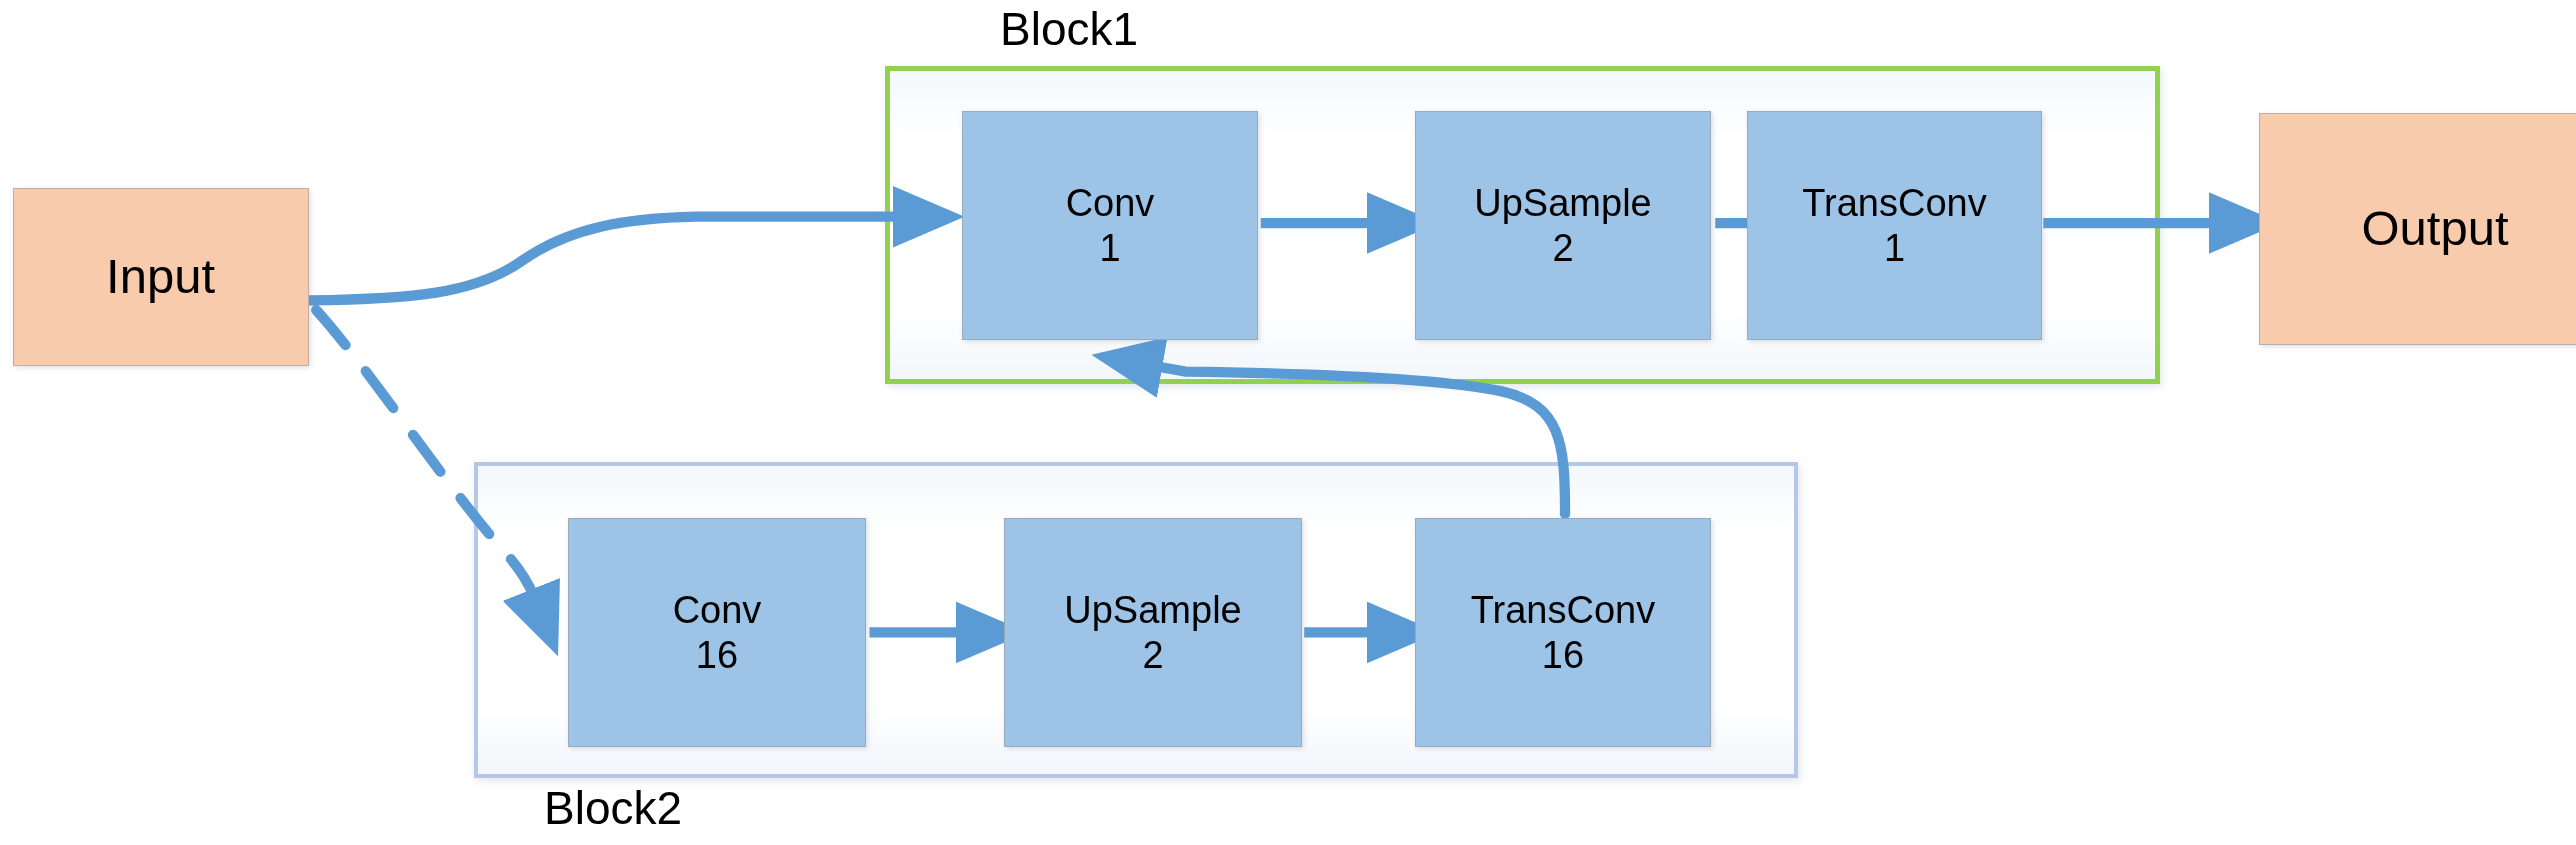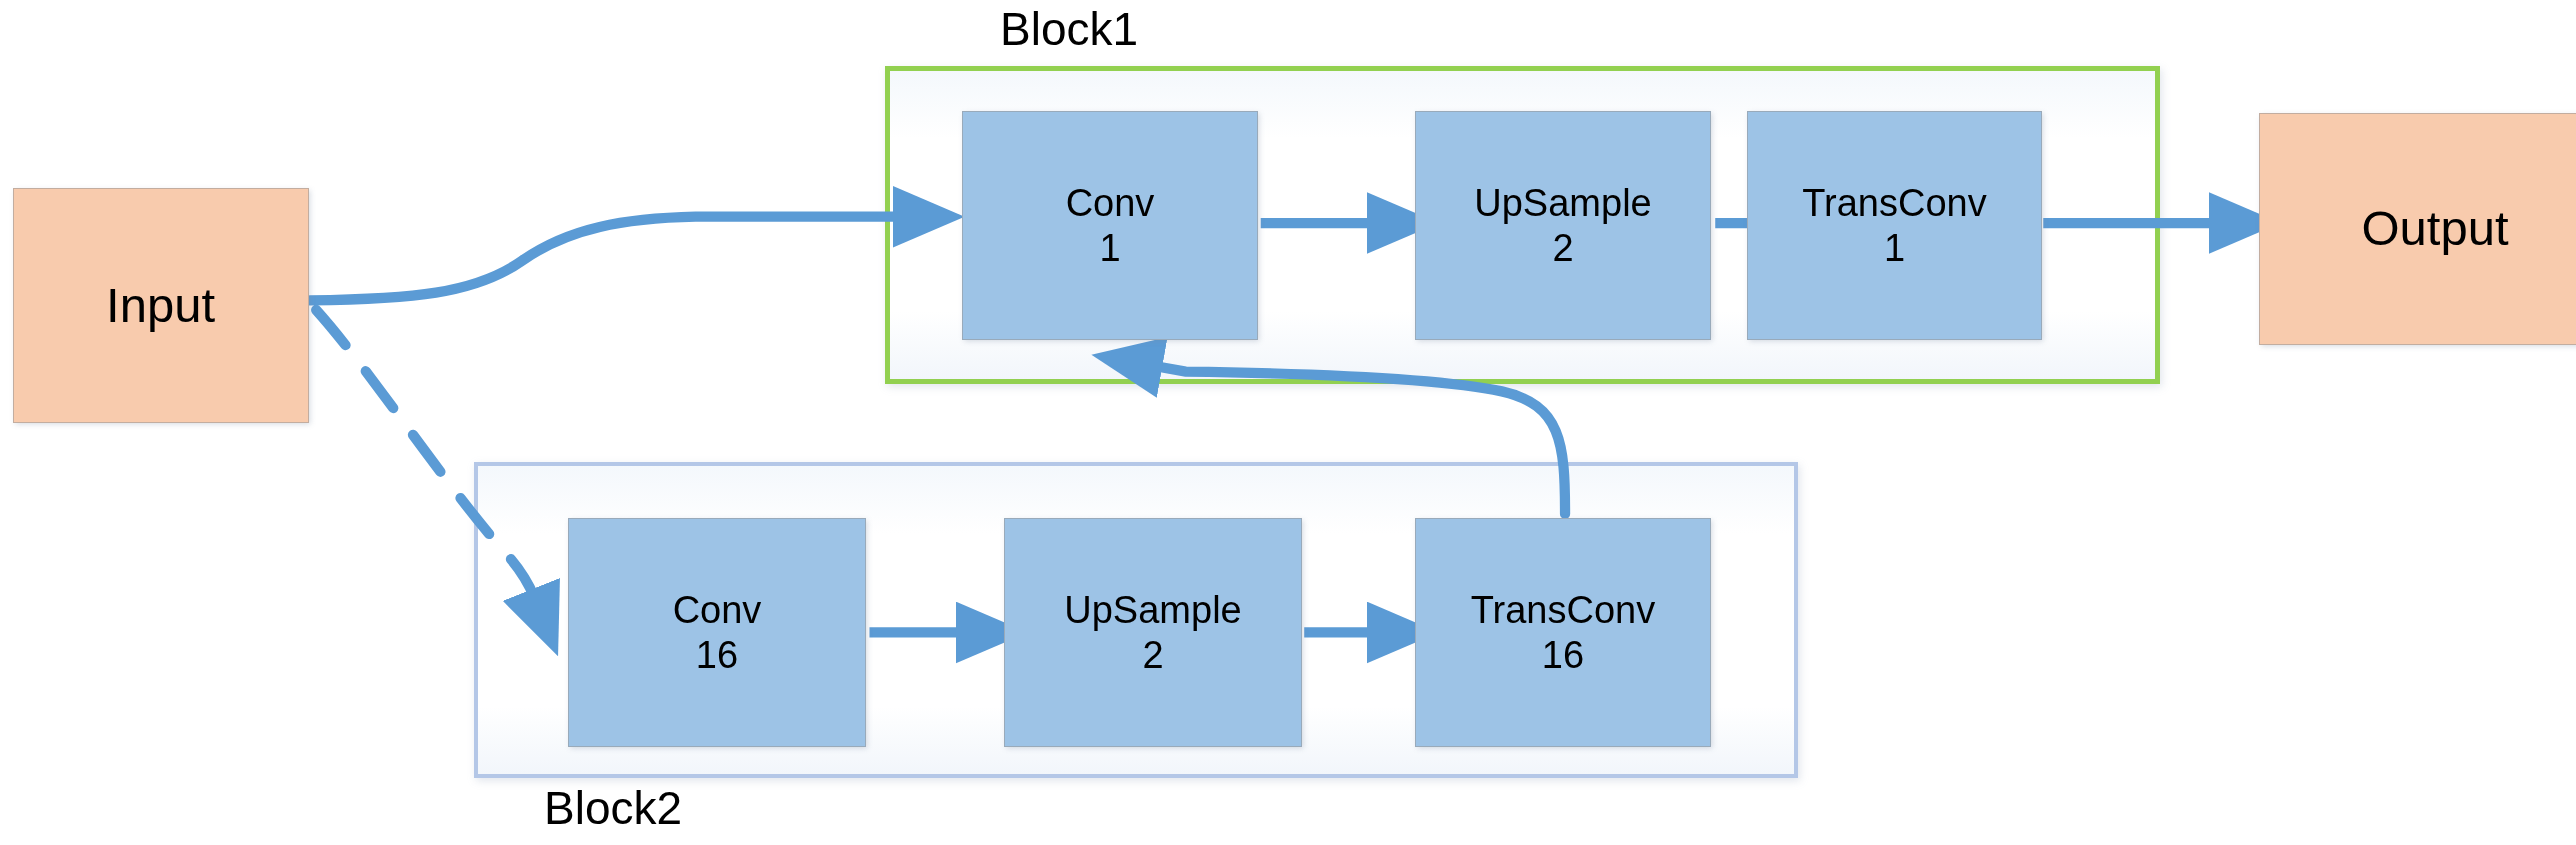--- a/index.html
+++ b/index.html
@@ -133,21 +133,21 @@
 
     <g>
       <path d="M 1980,650 C 1980,560 1975,512 1900,495 C 1820,478 1640,472 1500,470 L 1455,462" fill="none" stroke="#5B9BD5" stroke-width="13" stroke-linecap="round" marker-end="url(#ah)"></path>
     </g>
   </svg>
 
   <div class="glabel" style="left:1000px;top:1.6px;font-size:46px;">Block1</div>
 
   <div class="glabel" style="left:544px;top:781px;font-size:46px;">Block2</div>
 
-  <div class="node orange" style="left:12.6px;top:188px;width:296px;height:235px;font-size:49px;">
+  <div class="node orange" style="left:12.6px;top:188px;width:296px;height:178px;font-size:49px;">
     <span class="l1">Input</span>
   </div>
 
   <div class="node blue" style="left:962px;top:111px;width:296px;height:229px;font-size:38px;">
     <span class="l1">Conv</span>
     <span class="l2">1</span>
   </div>
 
   <div class="node blue" style="left:1415px;top:111px;width:296px;height:229px;font-size:38px;">
     <span class="l1">UpSample</span>

